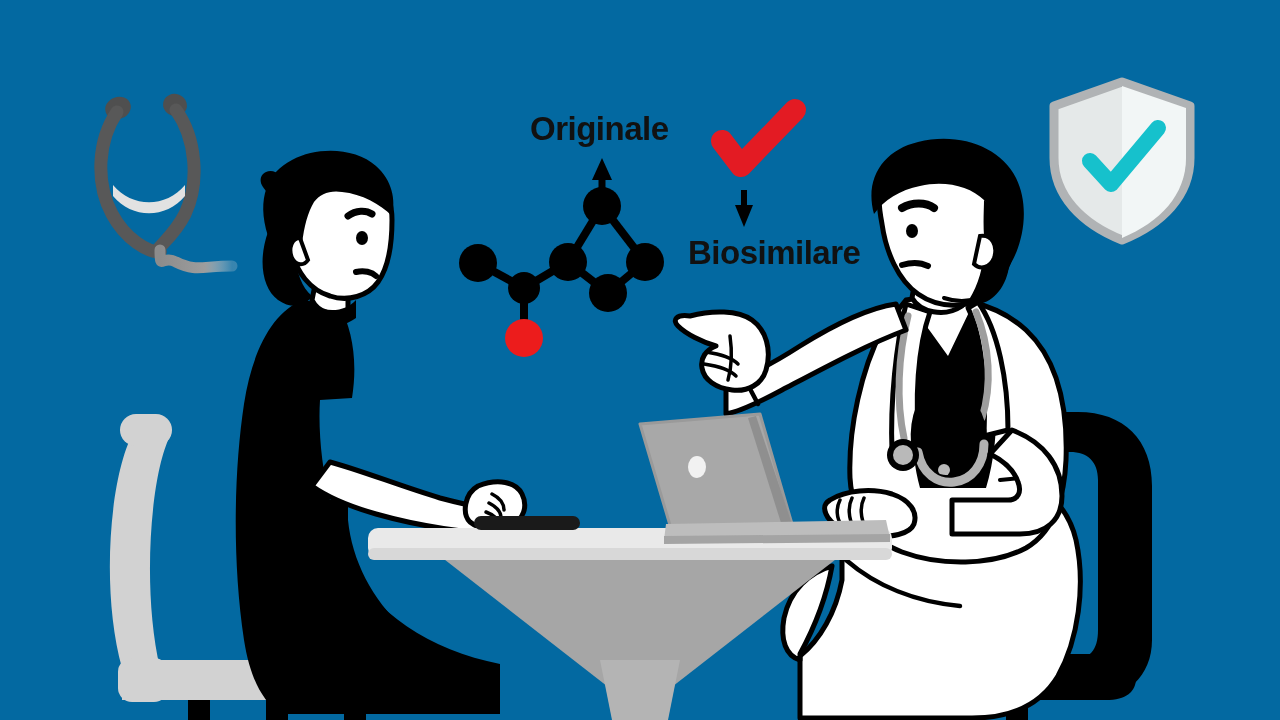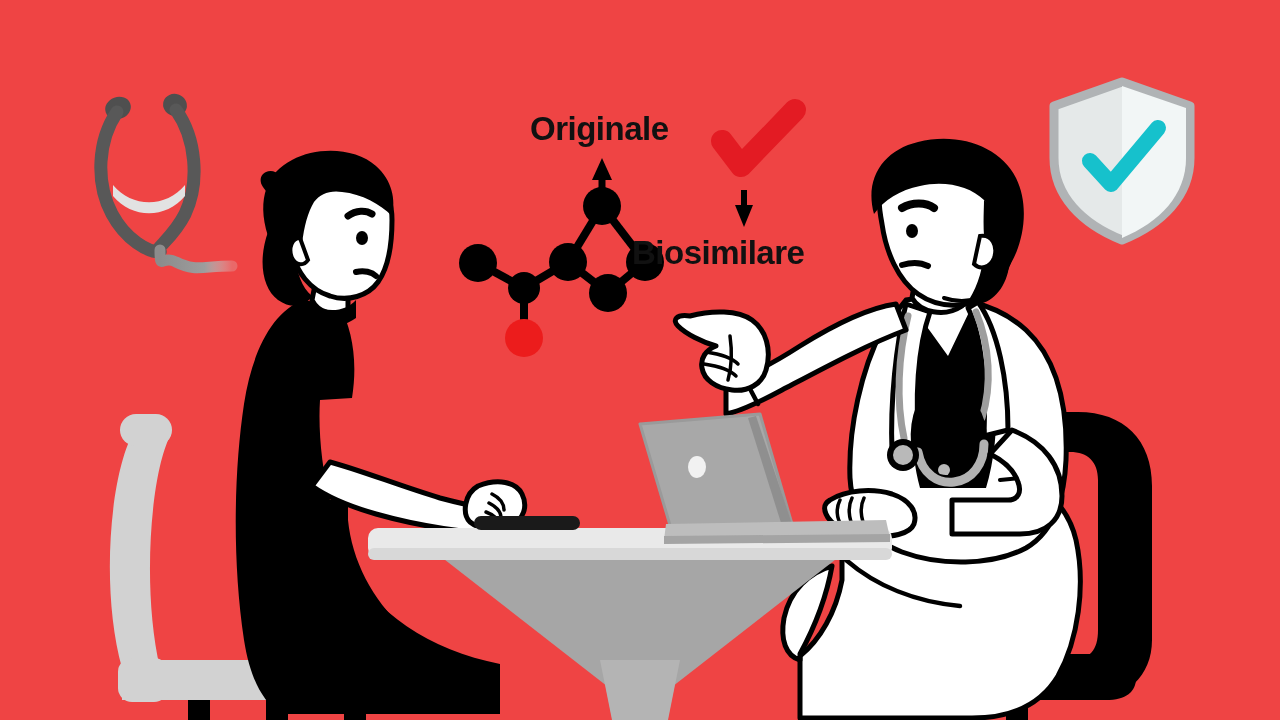--- a/index.html
+++ b/index.html
@@ -8,21 +8,21 @@
     padding: 0;
     background: #ffffff;
   }
   body {
     font-family: "Liberation Sans", sans-serif;
   }
   #scene {
     position: relative;
     width: 1280px;
     height: 720px;
-    background: #ef4444;
+    background: #0369a1;
     overflow: hidden;
   }
   #scene svg.layer {
     position: absolute;
     top: 0;
     left: 0;
     width: 1280px;
     height: 720px;
   }
   .label {
@@ -32,21 +32,21 @@
     color: #111111;
     white-space: nowrap;
     letter-spacing: -0.5px;
   }
   #label-originale {
     left: 530px;
     top: 110px;
     font-size: 33px;
   }
   #label-biosimilare {
-    left: 632px;
+    left: 688px;
     top: 234px;
     font-size: 33px;
   }
 </style>
 </head>
 <body>
 
 <div id="scene">
 
   <svg class="layer" viewBox="0 0 1280 720">

